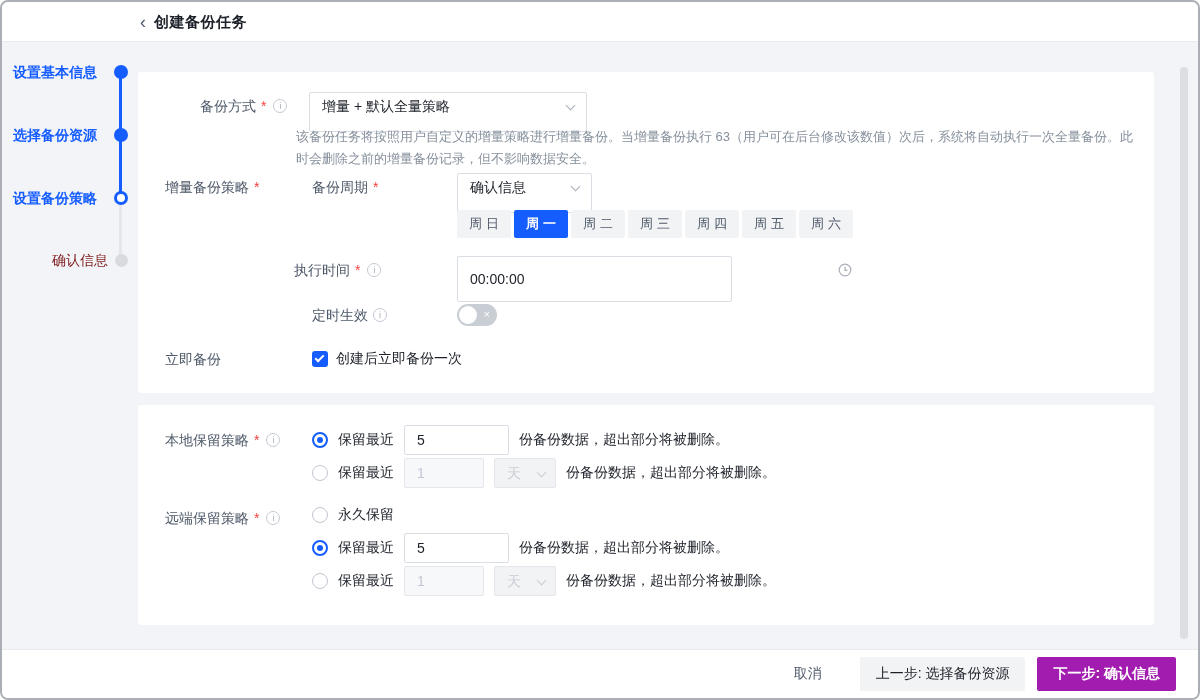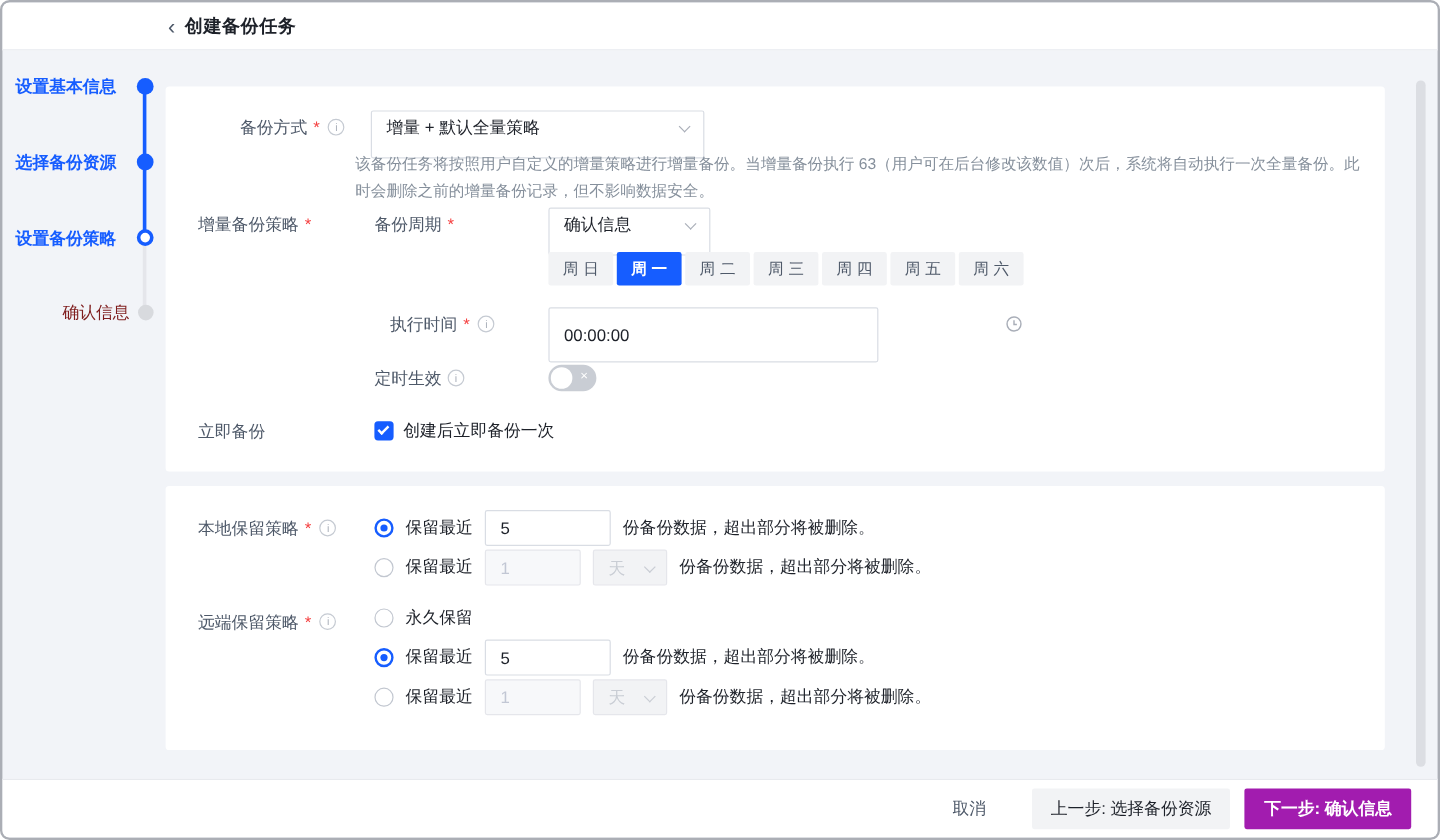--- a/index.html
+++ b/index.html
@@ -158,21 +158,21 @@
     <div class="weekrow">
       <button class="wbtn">周日</button>
       <button class="wbtn on">周一</button>
       <button class="wbtn">周二</button>
       <button class="wbtn">周三</button>
       <button class="wbtn">周四</button>
       <button class="wbtn">周五</button>
       <button class="wbtn">周六</button>
     </div>
 
-    <div class="flabel" style="left:187px; top:184px;">
+    <div class="flabel" style="left:156px; top:184px;">
       <span>执行时间</span>
         <span class="req">*</span>
         <i class="info-i">i</i>
     </div>
     <input class="tinput" value="00:00:00" style="">
     <svg class="clock" width="14" height="14" viewBox="0 0 14 14">
       <circle cx="7" cy="7" r="5.8" fill="none" stroke="#a9aeb8" stroke-width="1.2"></circle>
       <polyline points="7,3.8 7,7.4 9.4,7.4" fill="none" stroke="#a9aeb8" stroke-width="1.2"></polyline>
     </svg>
 

